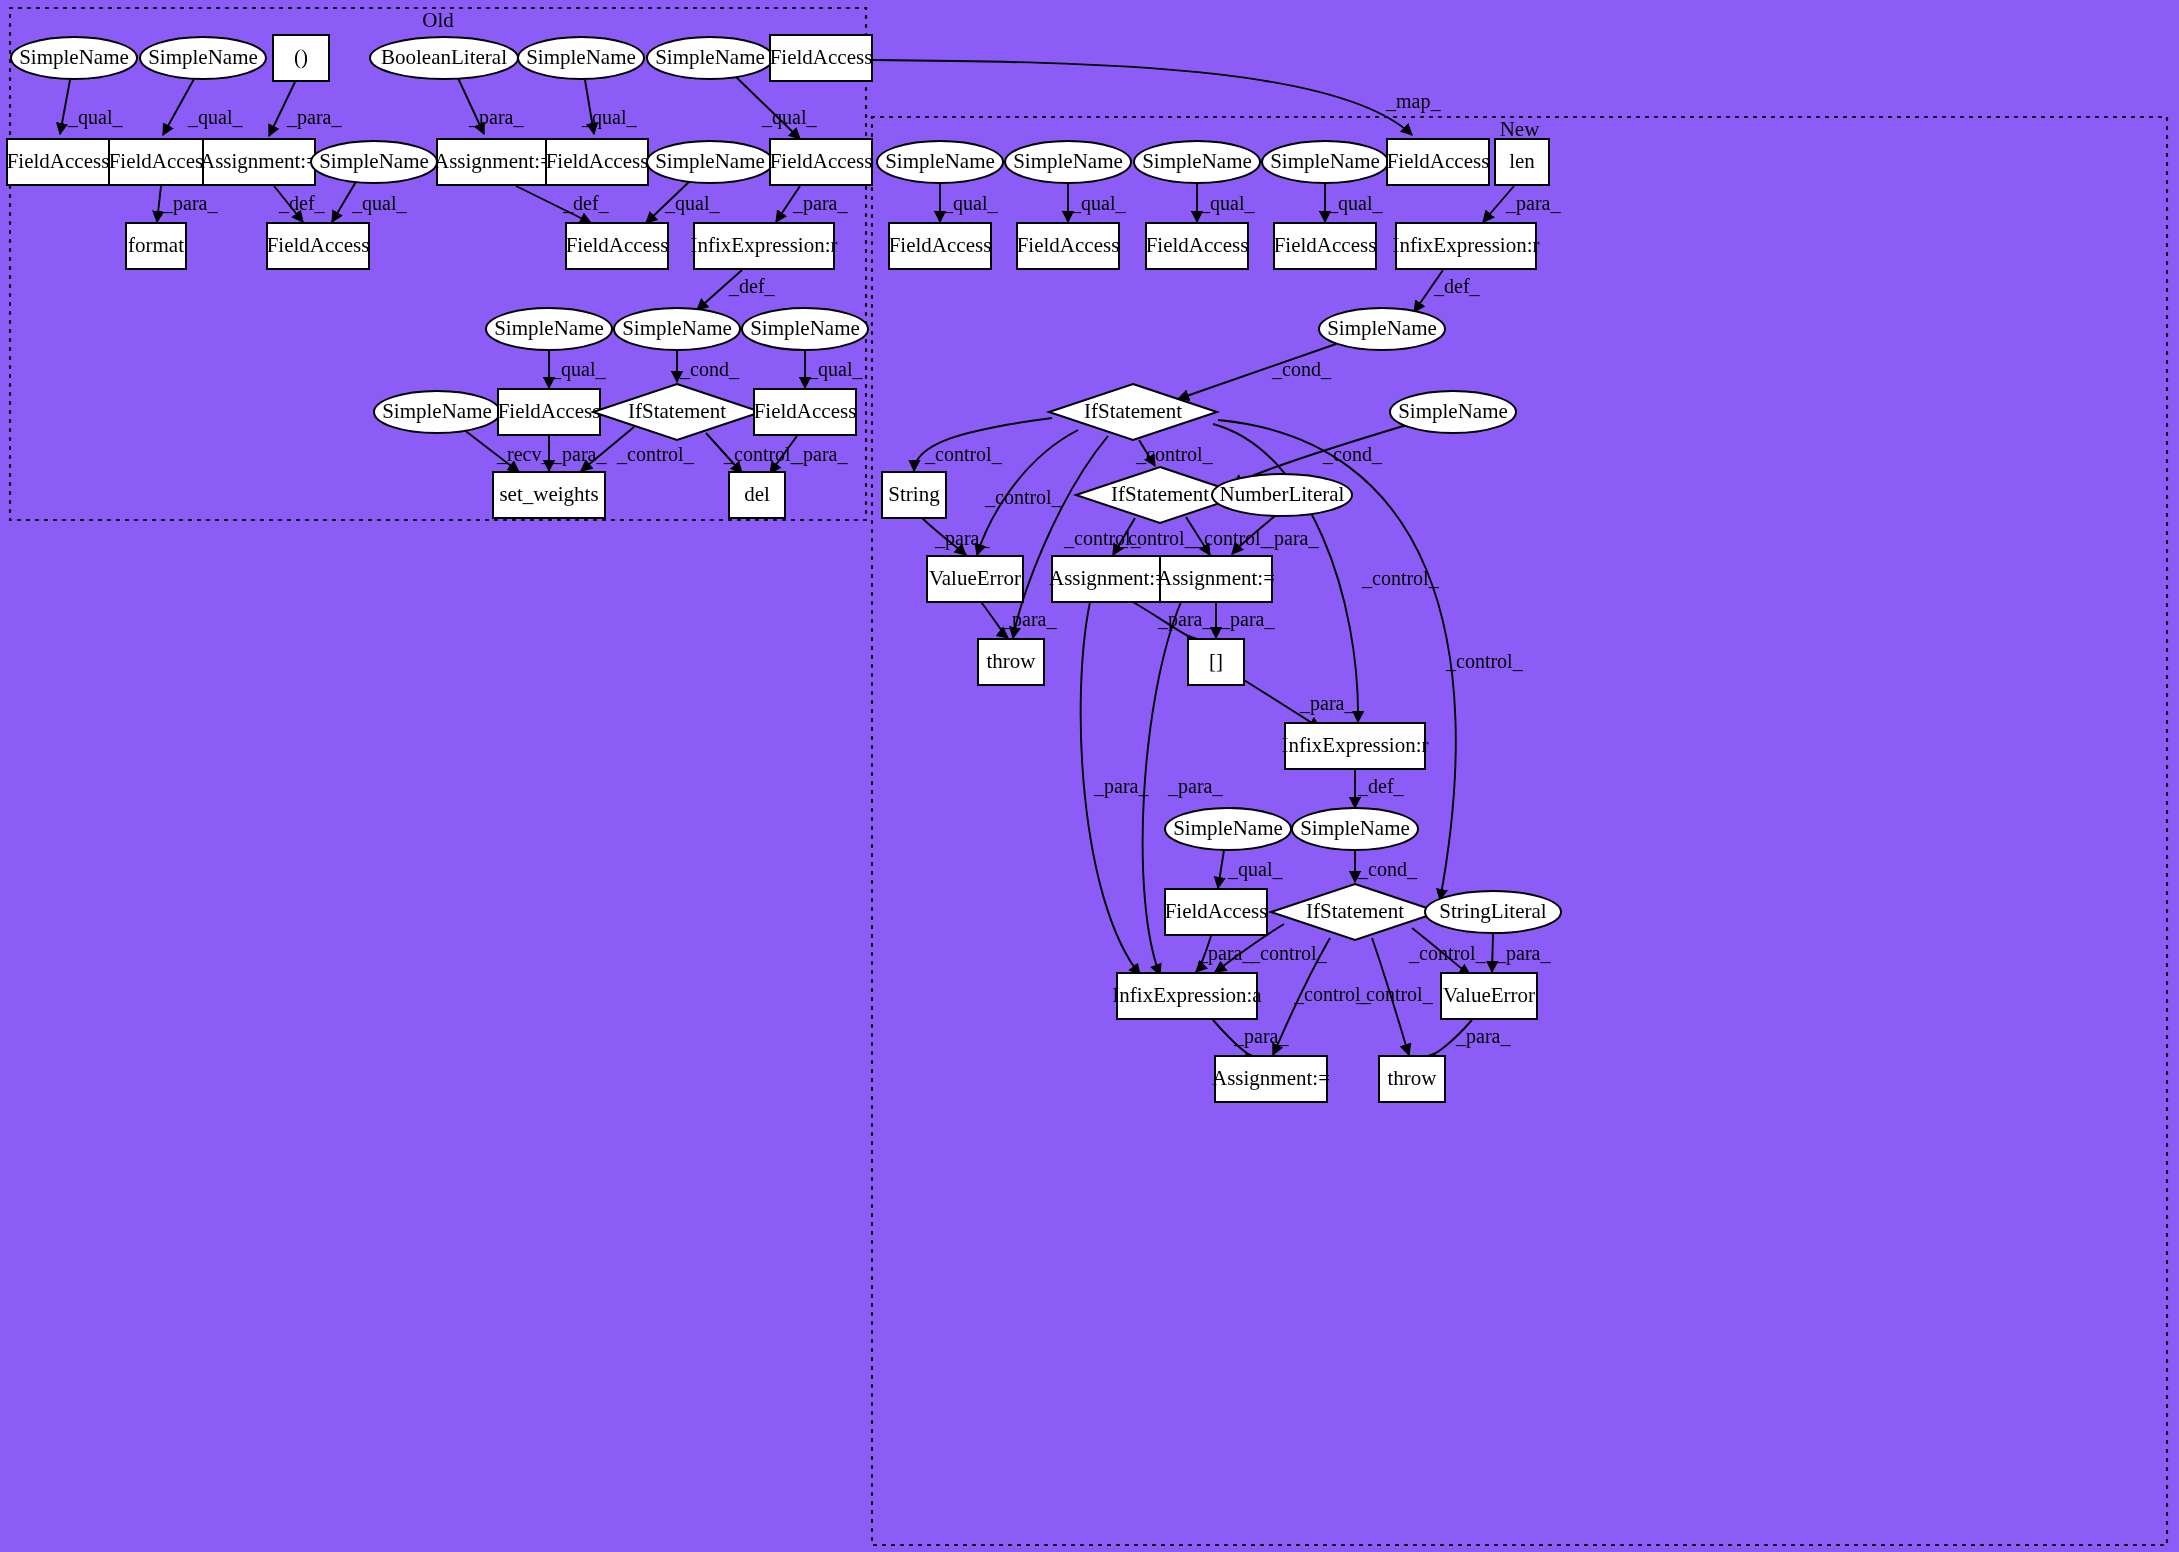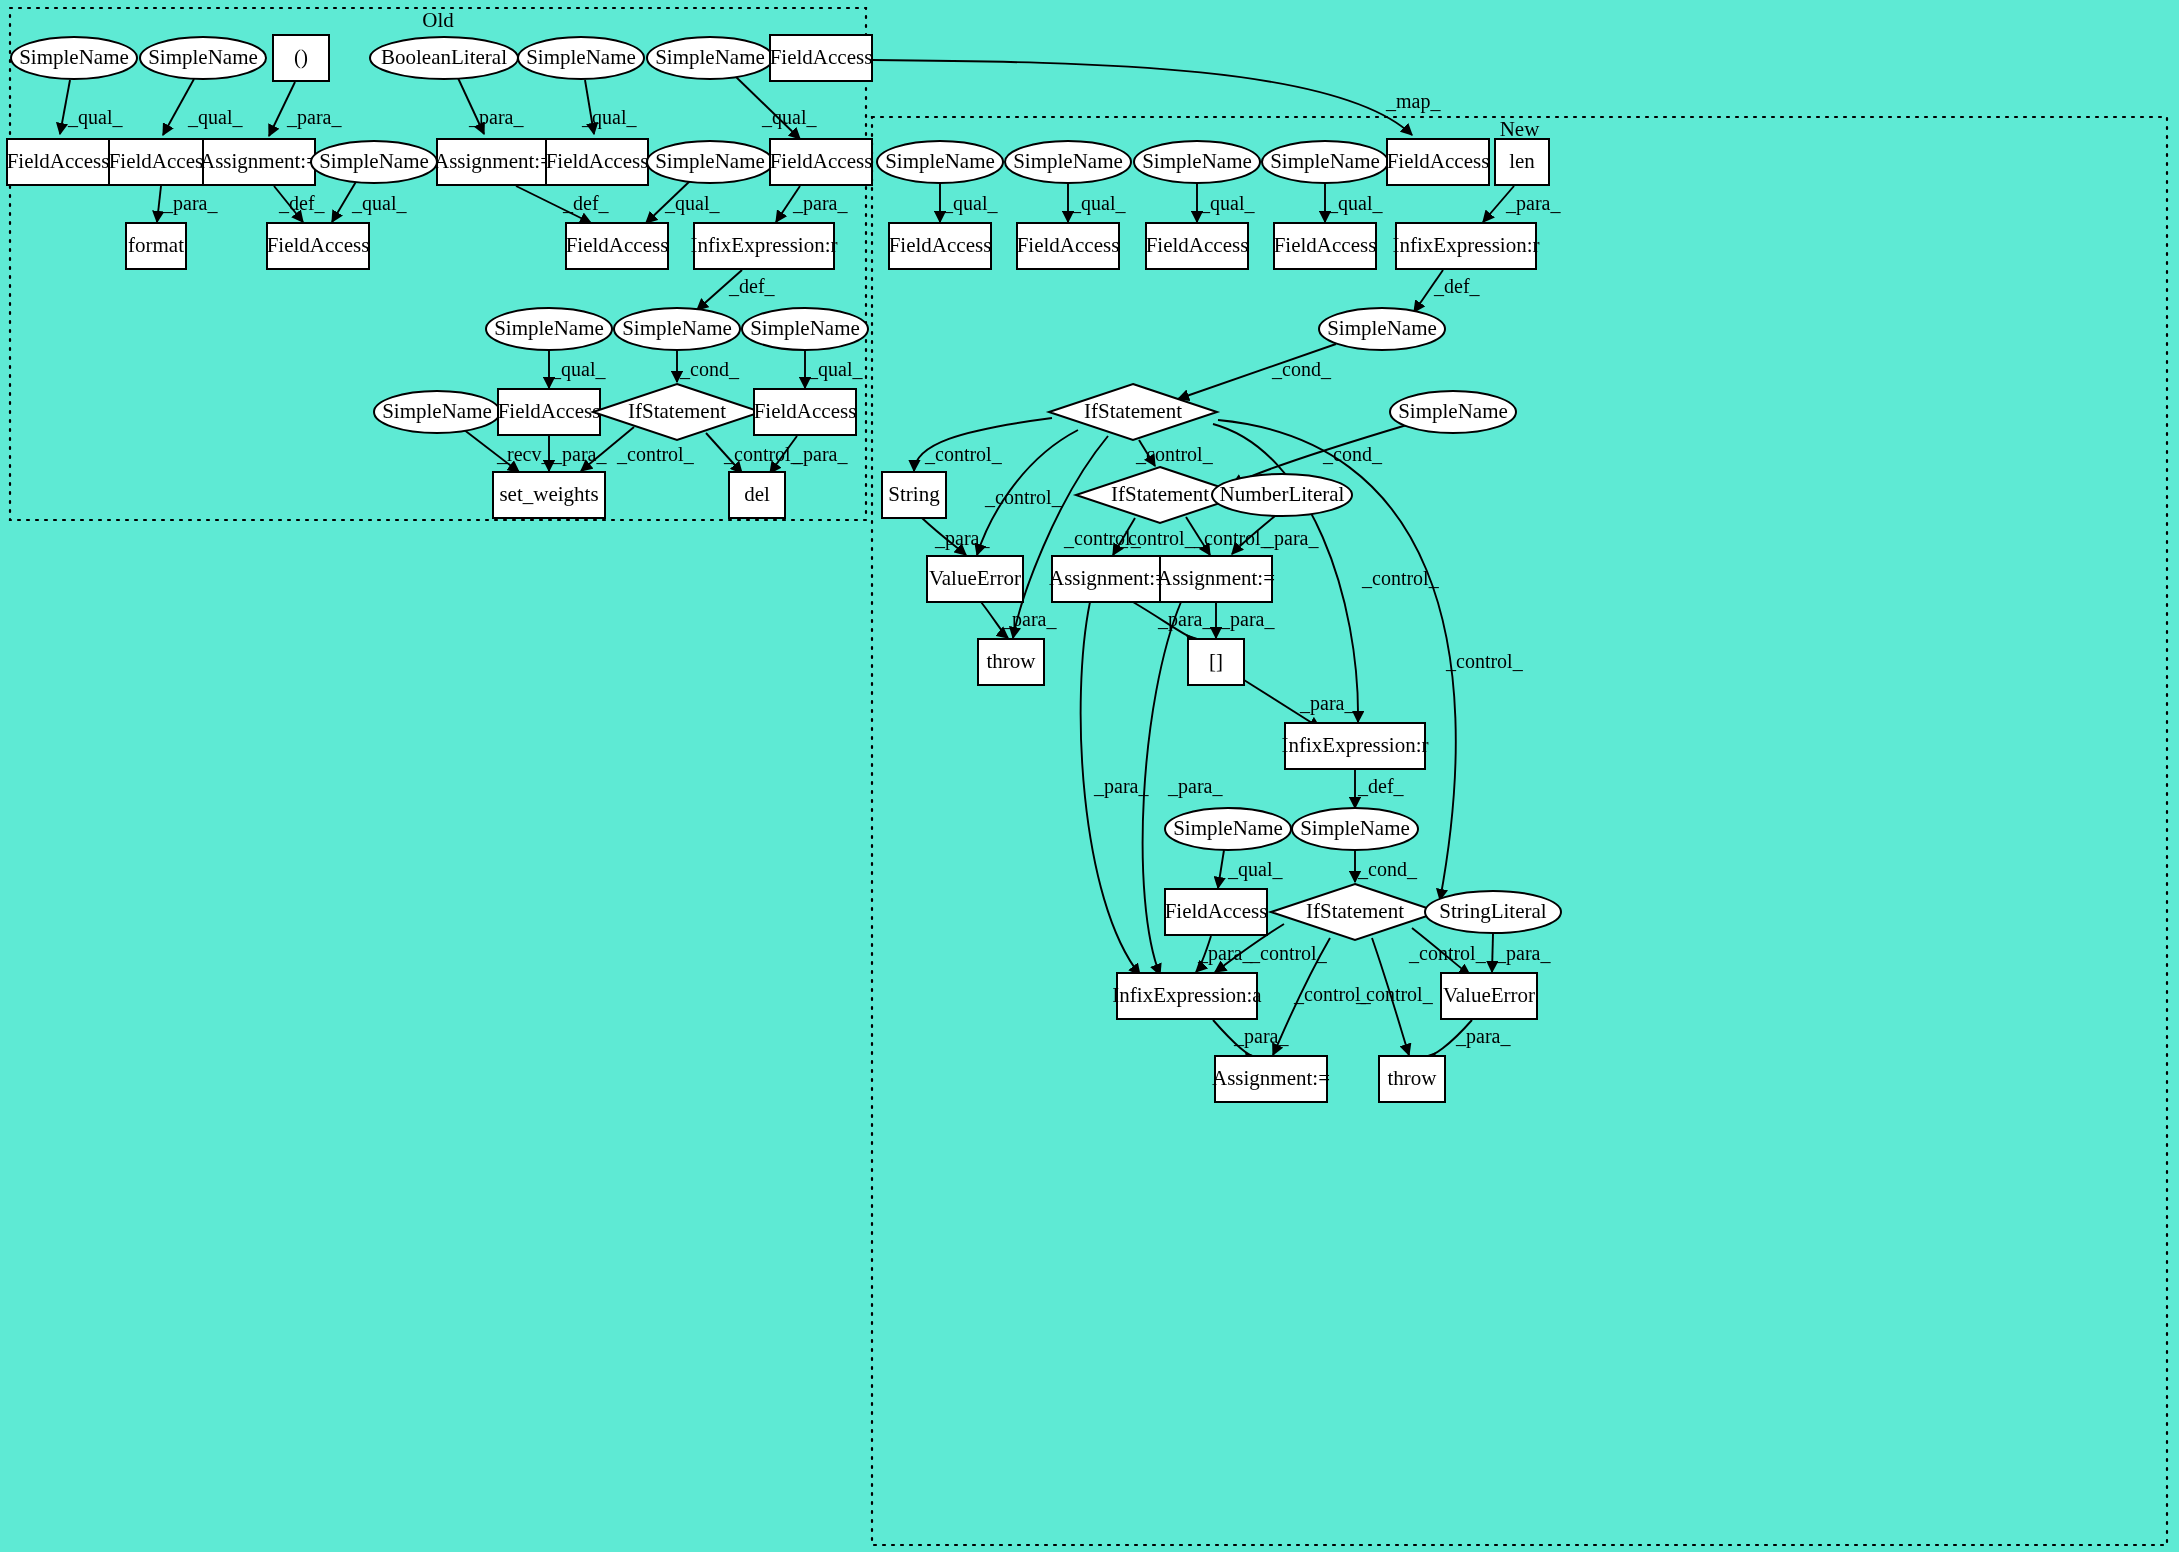--- a/index.html
+++ b/index.html
@@ -4,21 +4,21 @@
 <style>
   html, body {
     margin: 0;
     padding: 0;
     background: #ffffff;
   }
   #canvas-root {
     position: relative;
     width: 2179px;
     height: 1552px;
-    background: #5eead4;
+    background: #8b5cf6;
     font-family: "Liberation Serif", "DejaVu Serif", serif;
   }
   svg#graph {
     position: absolute;
     left: 0;
     top: 0;
     width: 2179px;
     height: 1552px;
   }
   .cluster-box {

